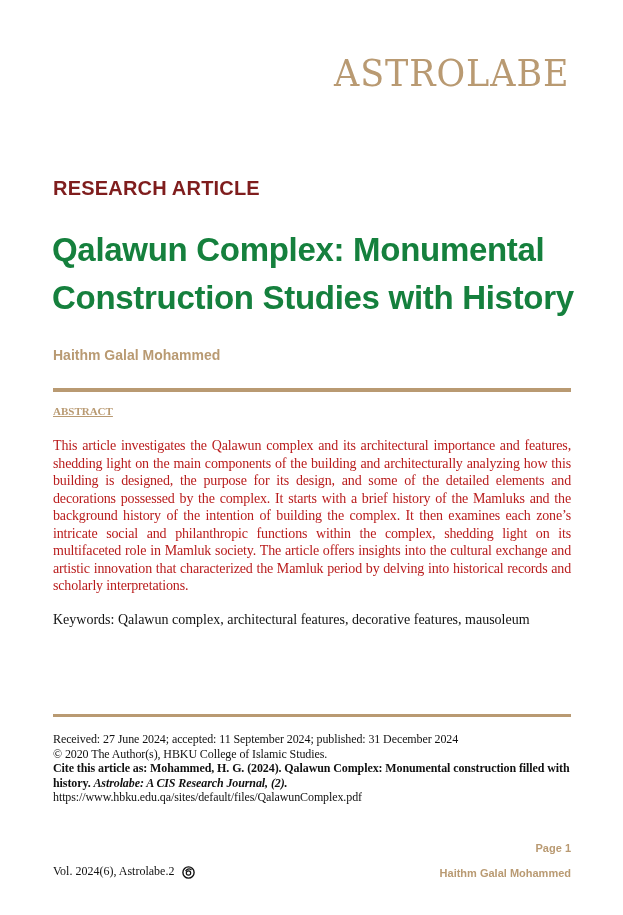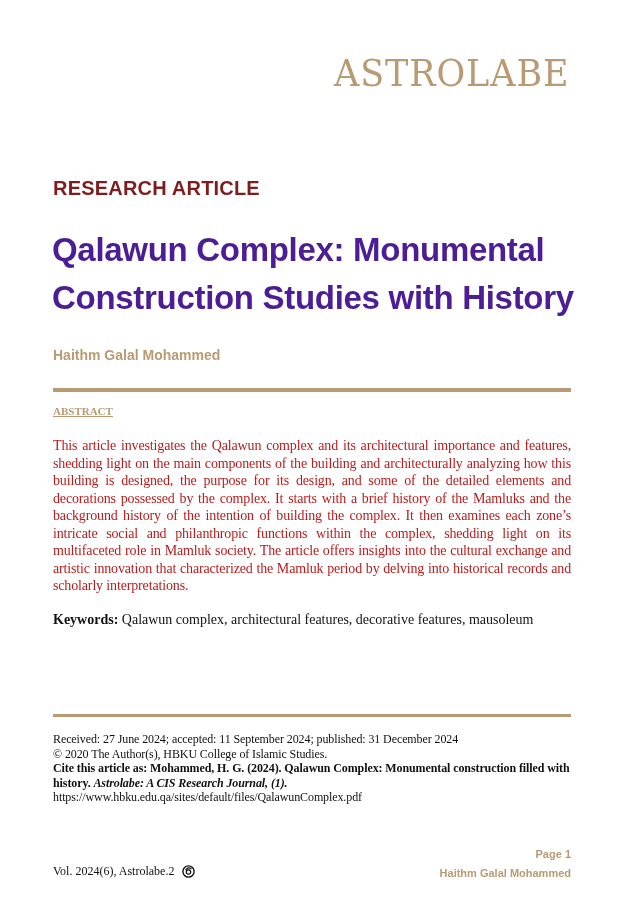--- a/index.html
+++ b/index.html
@@ -8,21 +8,21 @@
       position: absolute; top: 48px; left: 334px;
       font-family: "DejaVu Serif", serif; font-size: 38px; letter-spacing: 1px;
       color: #b99a72; font-weight: normal; line-height: 50px; transform: scaleX(0.92); transform-origin: left top;
     }
     .article-type {
       position: absolute; top: 177px; left: 53px;
       font-family: Liberation Sans, sans-serif; font-weight: bold; font-size: 20px; color: #7f1d1d; letter-spacing: 0.2px;
     }
     .title {
       position: absolute; top: 226px; left: 52px; width: 540px;
-      font-family: "Liberation Sans", sans-serif; font-weight: bold; font-size: 33px; line-height: 48px; color: #4c1d95;
+      font-family: "Liberation Sans", sans-serif; font-weight: bold; font-size: 33px; line-height: 48px; color: #15803d;
       letter-spacing: -0.3px;
     }
     .author {
       position: absolute; top: 347px; left: 53px;
       font-family: "Liberation Sans", sans-serif; font-weight: bold; font-size: 14px; color: #b99a72;
     }
     .rule { position: absolute; left: 53px; width: 518px; height: 4px; background: #b99a72; }
     .rule.top { top: 388px; }
     .rule.bottom { top: 714px; height: 3px; }
     .abstract-heading {
@@ -31,35 +31,35 @@
     }
     .abstract-body {
       position: absolute; top: 437px; left: 53px; width: 518px;
       font-family: "Liberation Serif", serif; font-size: 14px; line-height: 17.5px; color: #b91c1c; text-align: justify;
       letter-spacing: -0.15px;
     }
     .keywords {
       position: absolute; top: 612px; left: 53px; width: 518px;
       font-family: "Liberation Serif", serif; font-size: 14px; color: #111111;
     }
-    .keywords .label { font-weight: bold; }
+    .keywords .label { font-weight: normal; }
     .meta {
       position: absolute; top: 732px; left: 53px; width: 520px;
       font-family: "Liberation Serif", serif; font-size: 12px; line-height: 14.5px; color: #111111; letter-spacing: -0.1px;
     }
     .meta .cite { font-weight: bold; }
     .meta .journal { font-style: italic; }
     .footer-left {
       position: absolute; top: 864px; left: 53px;
-      font-family: "Liberation Serif", serif; font-size: 12px; color: #111111; display: flex; align-items: center; gap: 8px;
+      font-family: "Liberation Serif", serif; font-size: 12px; color: #111111; display: flex; align-items: flex-end; gap: 8px;
     }
     .oa-icon { width: 13px; height: 13px; display: inline-block; }
     .footer-page {
       position: absolute; top: 842px; right: 52px;
-      font-family: "Liberation Sans", sans-serif; font-weight: bold; font-size: 11px; color: #b99a72; margin-top: 6px;
+      font-family: "Liberation Sans", sans-serif; font-weight: bold; font-size: 11px; color: #b99a72;
     }
     .footer-author {
       position: absolute; top: 867px; right: 52px;
       font-family: "Liberation Sans", sans-serif; font-weight: bold; font-size: 11px; color: #b99a72;
     }
   </style>
 </head>
 <body>
 
 <div class="logo">
@@ -86,21 +86,21 @@
   <span>Qalawun complex, architectural features, decorative features, mausoleum</span>
 </div>
 
 <div class="rule bottom"></div>
 
 <div class="meta">
   <div>Received: 27 June 2024; accepted: 11 September 2024; published: 31 December 2024</div>
   <div>© 2020 The Author(s), HBKU College of Islamic Studies.</div>
   <div class="cite">
     <span>Cite this article as: Mohammed, H. G. (2024). Qalawun Complex: Monumental construction filled with history.</span>
-    <span class="journal">Astrolabe: A CIS Research Journal, (1).</span>
+    <span class="journal">Astrolabe: A CIS Research Journal, (2).</span>
   </div>
   <div>https://www.hbku.edu.qa/sites/default/files/QalawunComplex.pdf</div>
 </div>
 
 <div class="footer-left">
   <span>Vol. 2024(6), Astrolabe.2</span>
   <span class="oa-icon">
     <svg width="13" height="13" viewBox="0 0 13 13">
       <circle cx="6.5" cy="6.5" r="5.6" fill="none" stroke="#111" stroke-width="1.4"></circle>
       <circle cx="6.5" cy="7" r="2.2" fill="none" stroke="#111" stroke-width="1.2"></circle>

